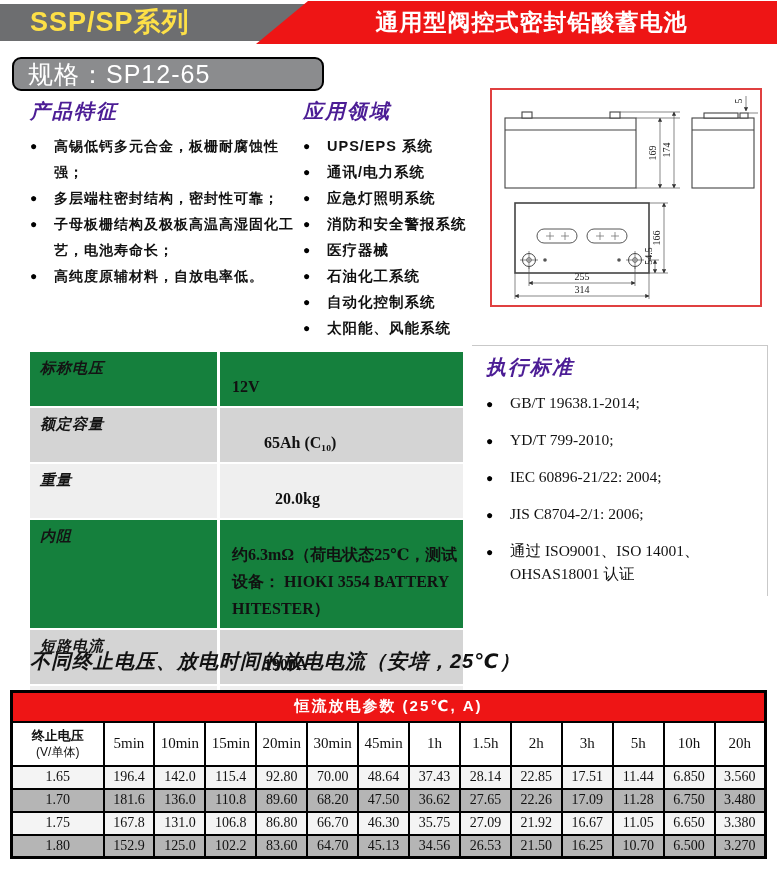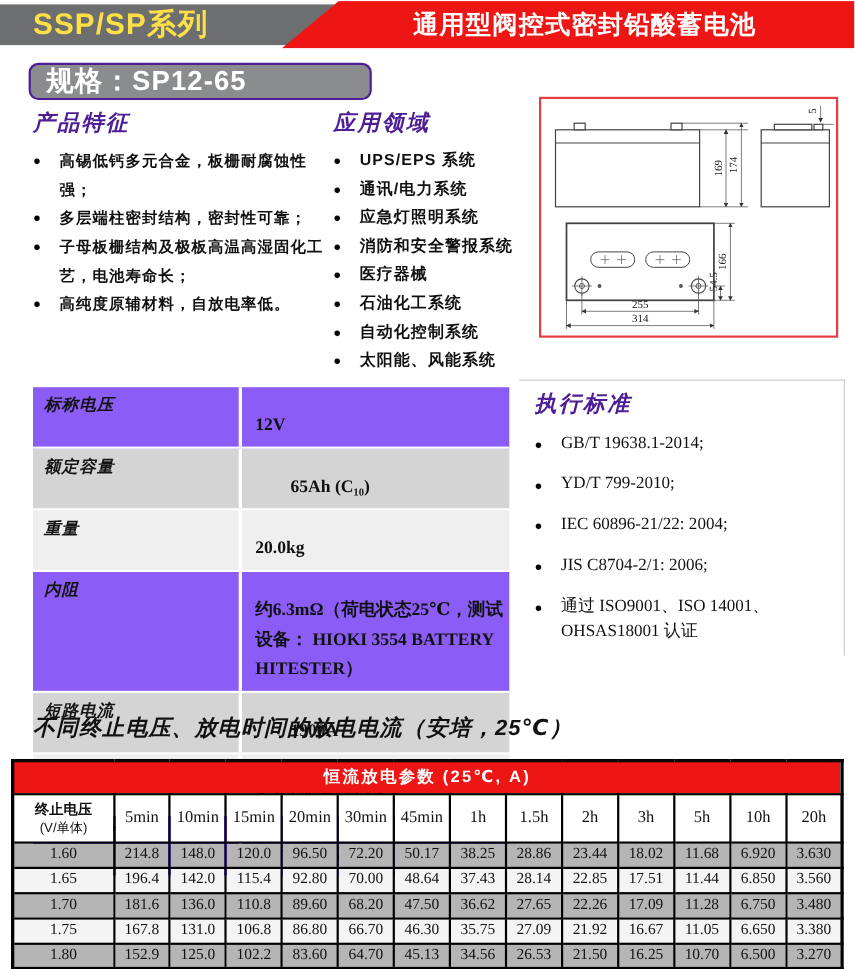--- a/index.html
+++ b/index.html
@@ -24,24 +24,24 @@
   .top-red-band {
     position: absolute; left: 256px; top: 1px;
     width: 521px; height: 43px;
     background: var(--accent, #ee1515);
     clip-path: polygon(52px 0, 100% 0, 100% 100%, 0 100%);
     color: #fff; font-weight: bold; font-size: 23px;
     line-height: 43px; text-align: center; padding-left: 30px;
     letter-spacing: 1px;
   }
   .spec-pill {
-    position: absolute; left: 26px; top: 57px;
+    position: absolute; left: 12px; top: 57px;
     width: 312px; height: 34px;
-    background: #8b8c8e; border: 2px solid #4c1d95; border-radius: 9px;
-    color: #fff; font-weight: bold; font-size: 25px;
+    background: #8b8c8e; border: 2px solid #000000; border-radius: 9px;
+    color: #fff; font-weight: normal; font-size: 25px;
     line-height: 30px; padding-left: 14px;
     letter-spacing: 1px;
   }
 
   
   .col-block { position: absolute; top: 98px; }
   #features-block { left: 30px; width: 268px; }
   #applications-block { left: 303px; width: 185px; }
   .block-title {
     font-size: 20px; font-weight: bold; font-style: italic;
@@ -69,23 +69,23 @@
     width: 190px; flex: 0 0 190px;
     border-right: 3px solid #fff;
     font-weight: bold; font-style: italic; font-size: 15px;
     padding: 7px 0 7px 10px; letter-spacing: 1px; color: #141414;
   }
   .spec-row .spec-value {
     flex: 1; padding: 21px 4px 6px 12px;
     font-family: "Liberation Serif", "DejaVu Serif", serif;
     font-weight: bold; font-size: 16px; line-height: 27px;
   }
-  .shade-a { background: #8b5cf6; }
+  .shade-a { background: #15803d; }
   .shade-b { background: #d4d4d4; gap: 32px; }
-  .shade-c { background: #efefef; }
+  .shade-c { background: #efefef; gap: 43px; }
   .spec-row { min-height: 33px; align-items: stretch; }
 
   
   #standards-block {
     position: absolute; left: 472px; top: 345px;
     width: 296px; min-height: 192px;
     border-top: 1px solid #c9c9c9; border-right: 1px solid #c9c9c9;
     padding: 8px 10px 0 14px;
   }
   #standards-block .block-title { margin-bottom: 10px; }
@@ -369,36 +369,20 @@
         <th class="time">1h</th>
         <th class="time">1.5h</th>
         <th class="time">2h</th>
         <th class="time">3h</th>
         <th class="time">5h</th>
         <th class="time">10h</th>
         <th class="time">20h</th>
       </tr>
   </thead>
   <tbody id="discharge-body">
-      <tr class="odd">
-        <td class="vcell">1.60</td>
-        <td>214.8</td>
-        <td>148.0</td>
-        <td>120.0</td>
-        <td>96.50</td>
-        <td>72.20</td>
-        <td>50.17</td>
-        <td>38.25</td>
-        <td>28.86</td>
-        <td>23.44</td>
-        <td>18.02</td>
-        <td>11.68</td>
-        <td>6.920</td>
-        <td>3.630</td>
-      </tr>
       <tr class="even">
         <td class="vcell">1.65</td>
         <td>196.4</td>
         <td>142.0</td>
         <td>115.4</td>
         <td>92.80</td>
         <td>70.00</td>
         <td>48.64</td>
         <td>37.43</td>
         <td>28.14</td>

